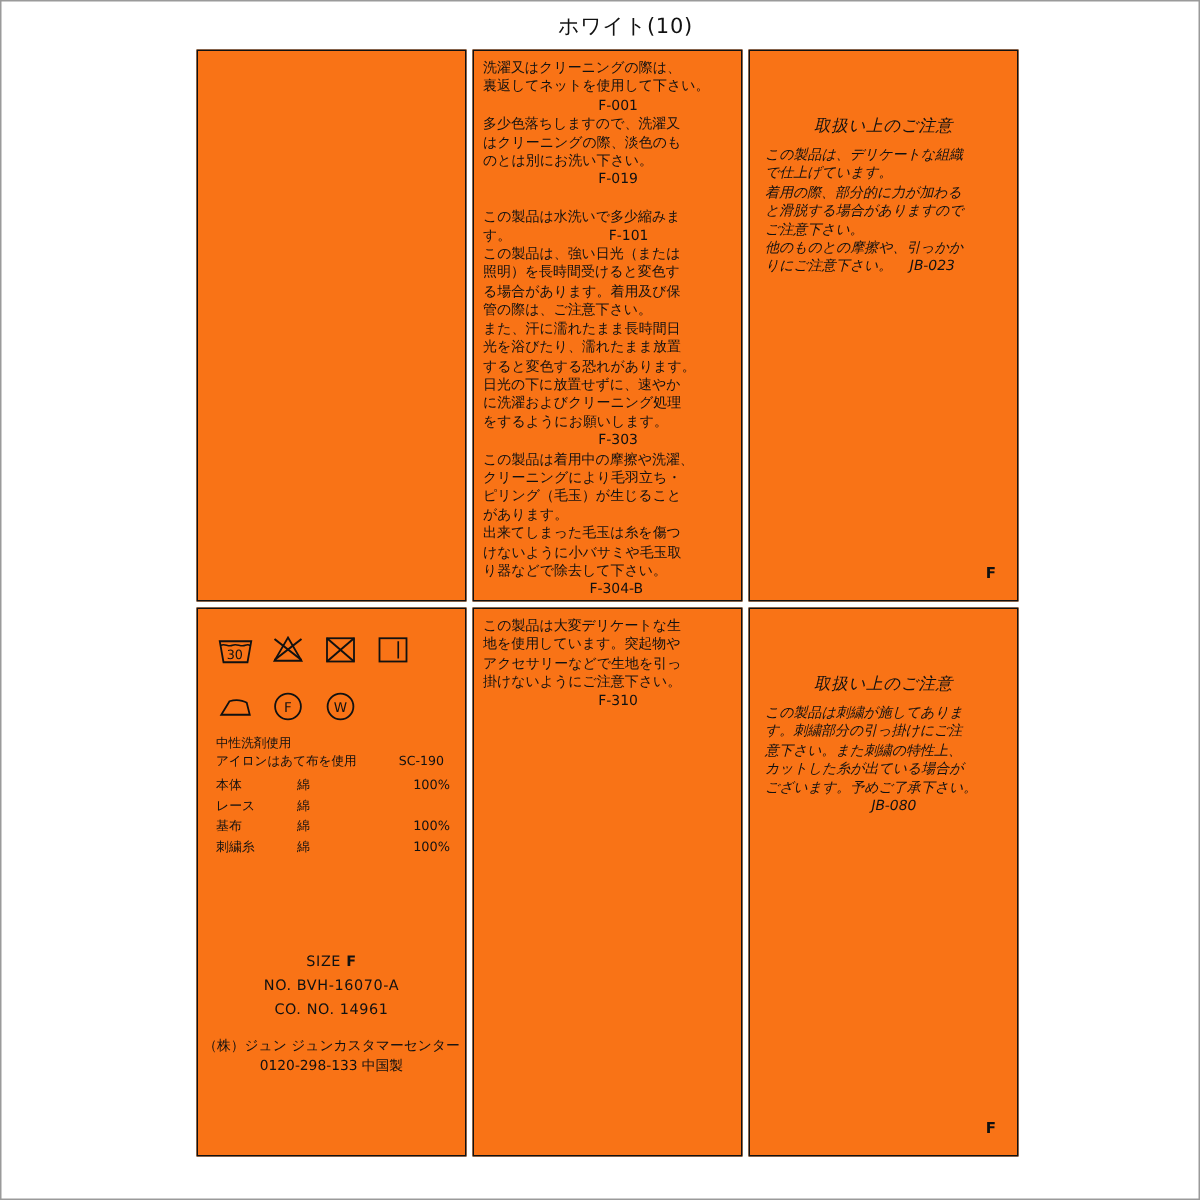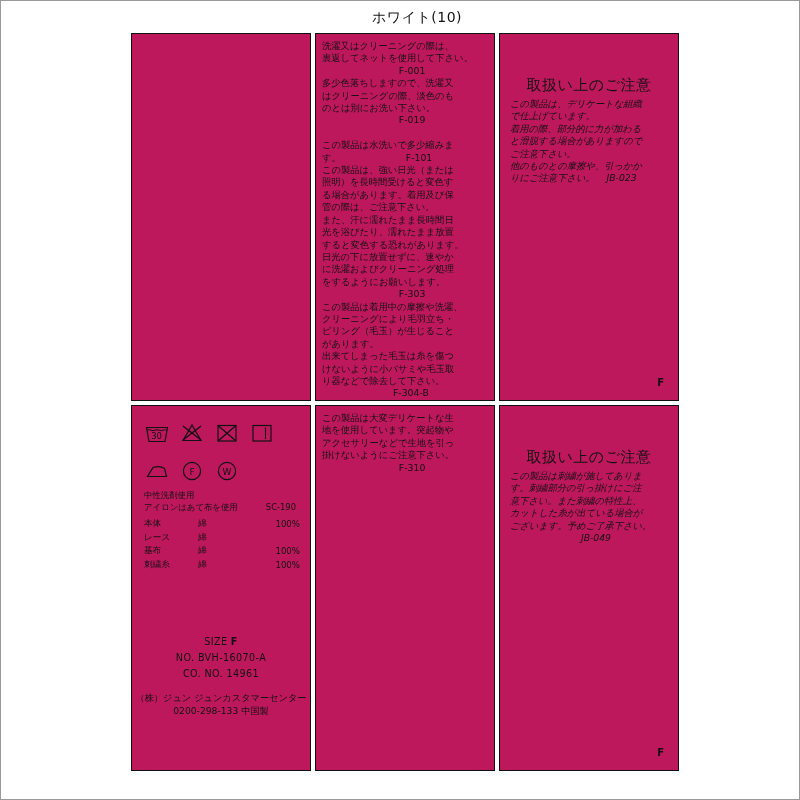--- a/index.html
+++ b/index.html
@@ -31,21 +31,21 @@
     text-align: center;
     font-size: 14px;
     letter-spacing: 0.5px;
   }
 
   
   .panel {
     position: absolute;
     border: 1px solid #111111;
     box-sizing: border-box;
-    background: #be185d;
+    background: #f97316;
   }
   
   #p-left-top   { left: 130px; top: 32px;  width: 180px; height: 368px; }
   #p-left-bot   { left: 130px; top: 404px; width: 180px; height: 366px; }
   
   #p-mid-top    { left: 314px; top: 32px;  width: 180px; height: 368px; }
   #p-mid-bot    { left: 314px; top: 404px; width: 180px; height: 366px; }
   
   #p-right-top  { left: 498px; top: 32px;  width: 180px; height: 368px; }
   #p-right-bot  { left: 498px; top: 404px; width: 180px; height: 366px; }
@@ -59,22 +59,23 @@
     line-height: 12.4px;
     white-space: pre-wrap;
     font-family: "DejaVu Sans", "Liberation Sans", sans-serif;
   }
   .care-head {
     position: absolute;
     left: 0;
     top: 42px;
     width: 100%;
     text-align: center;
-    font-size: 15px;
+    font-size: 11px;
     letter-spacing: 0.5px;
+    font-style: italic;
   }
   .care-body {
     position: absolute;
     left: 10px;
     top: 64px;
     width: 160px;
     font-size: 9.3px;
     line-height: 12.4px;
     white-space: pre-wrap;
     font-style: italic;
@@ -265,21 +266,21 @@
         <span>BVH-16070-A</span>
       </div>
       <div class="size-line">
         <span>CO. NO.</span>
         <span>14961</span>
       </div>
     </div>
 
     <div class="maker-block">（株）ジュン
 ジュンカスタマーセンター
-0200-298-133
+0120-298-133
 中国製</div>
   </div>
 
   <div class="panel" id="p-mid-top">
     <div class="wash-text">洗濯又はクリーニングの際は、
 裏返してネットを使用して下さい。
                           F-001
 多少色落ちしますので、洗濯又
 はクリーニングの際、淡色のも
 のとは別にお洗い下さい。
@@ -328,17 +329,17 @@
     <div class="corner-f">F</div>
   </div>
 
   <div class="panel" id="p-right-bot">
     <div class="care-head">取扱い上のご注意</div>
     <div class="care-body lower" style="top:64px">この製品は刺繍が施してありま
 す。刺繍部分の引っ掛けにご注
 意下さい。また刺繍の特性上、
 カットした糸が出ている場合が
 ございます。予めご了承下さい。
-                        JB-049</div>
+                        JB-080</div>
     <div class="corner-f">F</div>
   </div>
 
 </div>
 
 </body></html>

